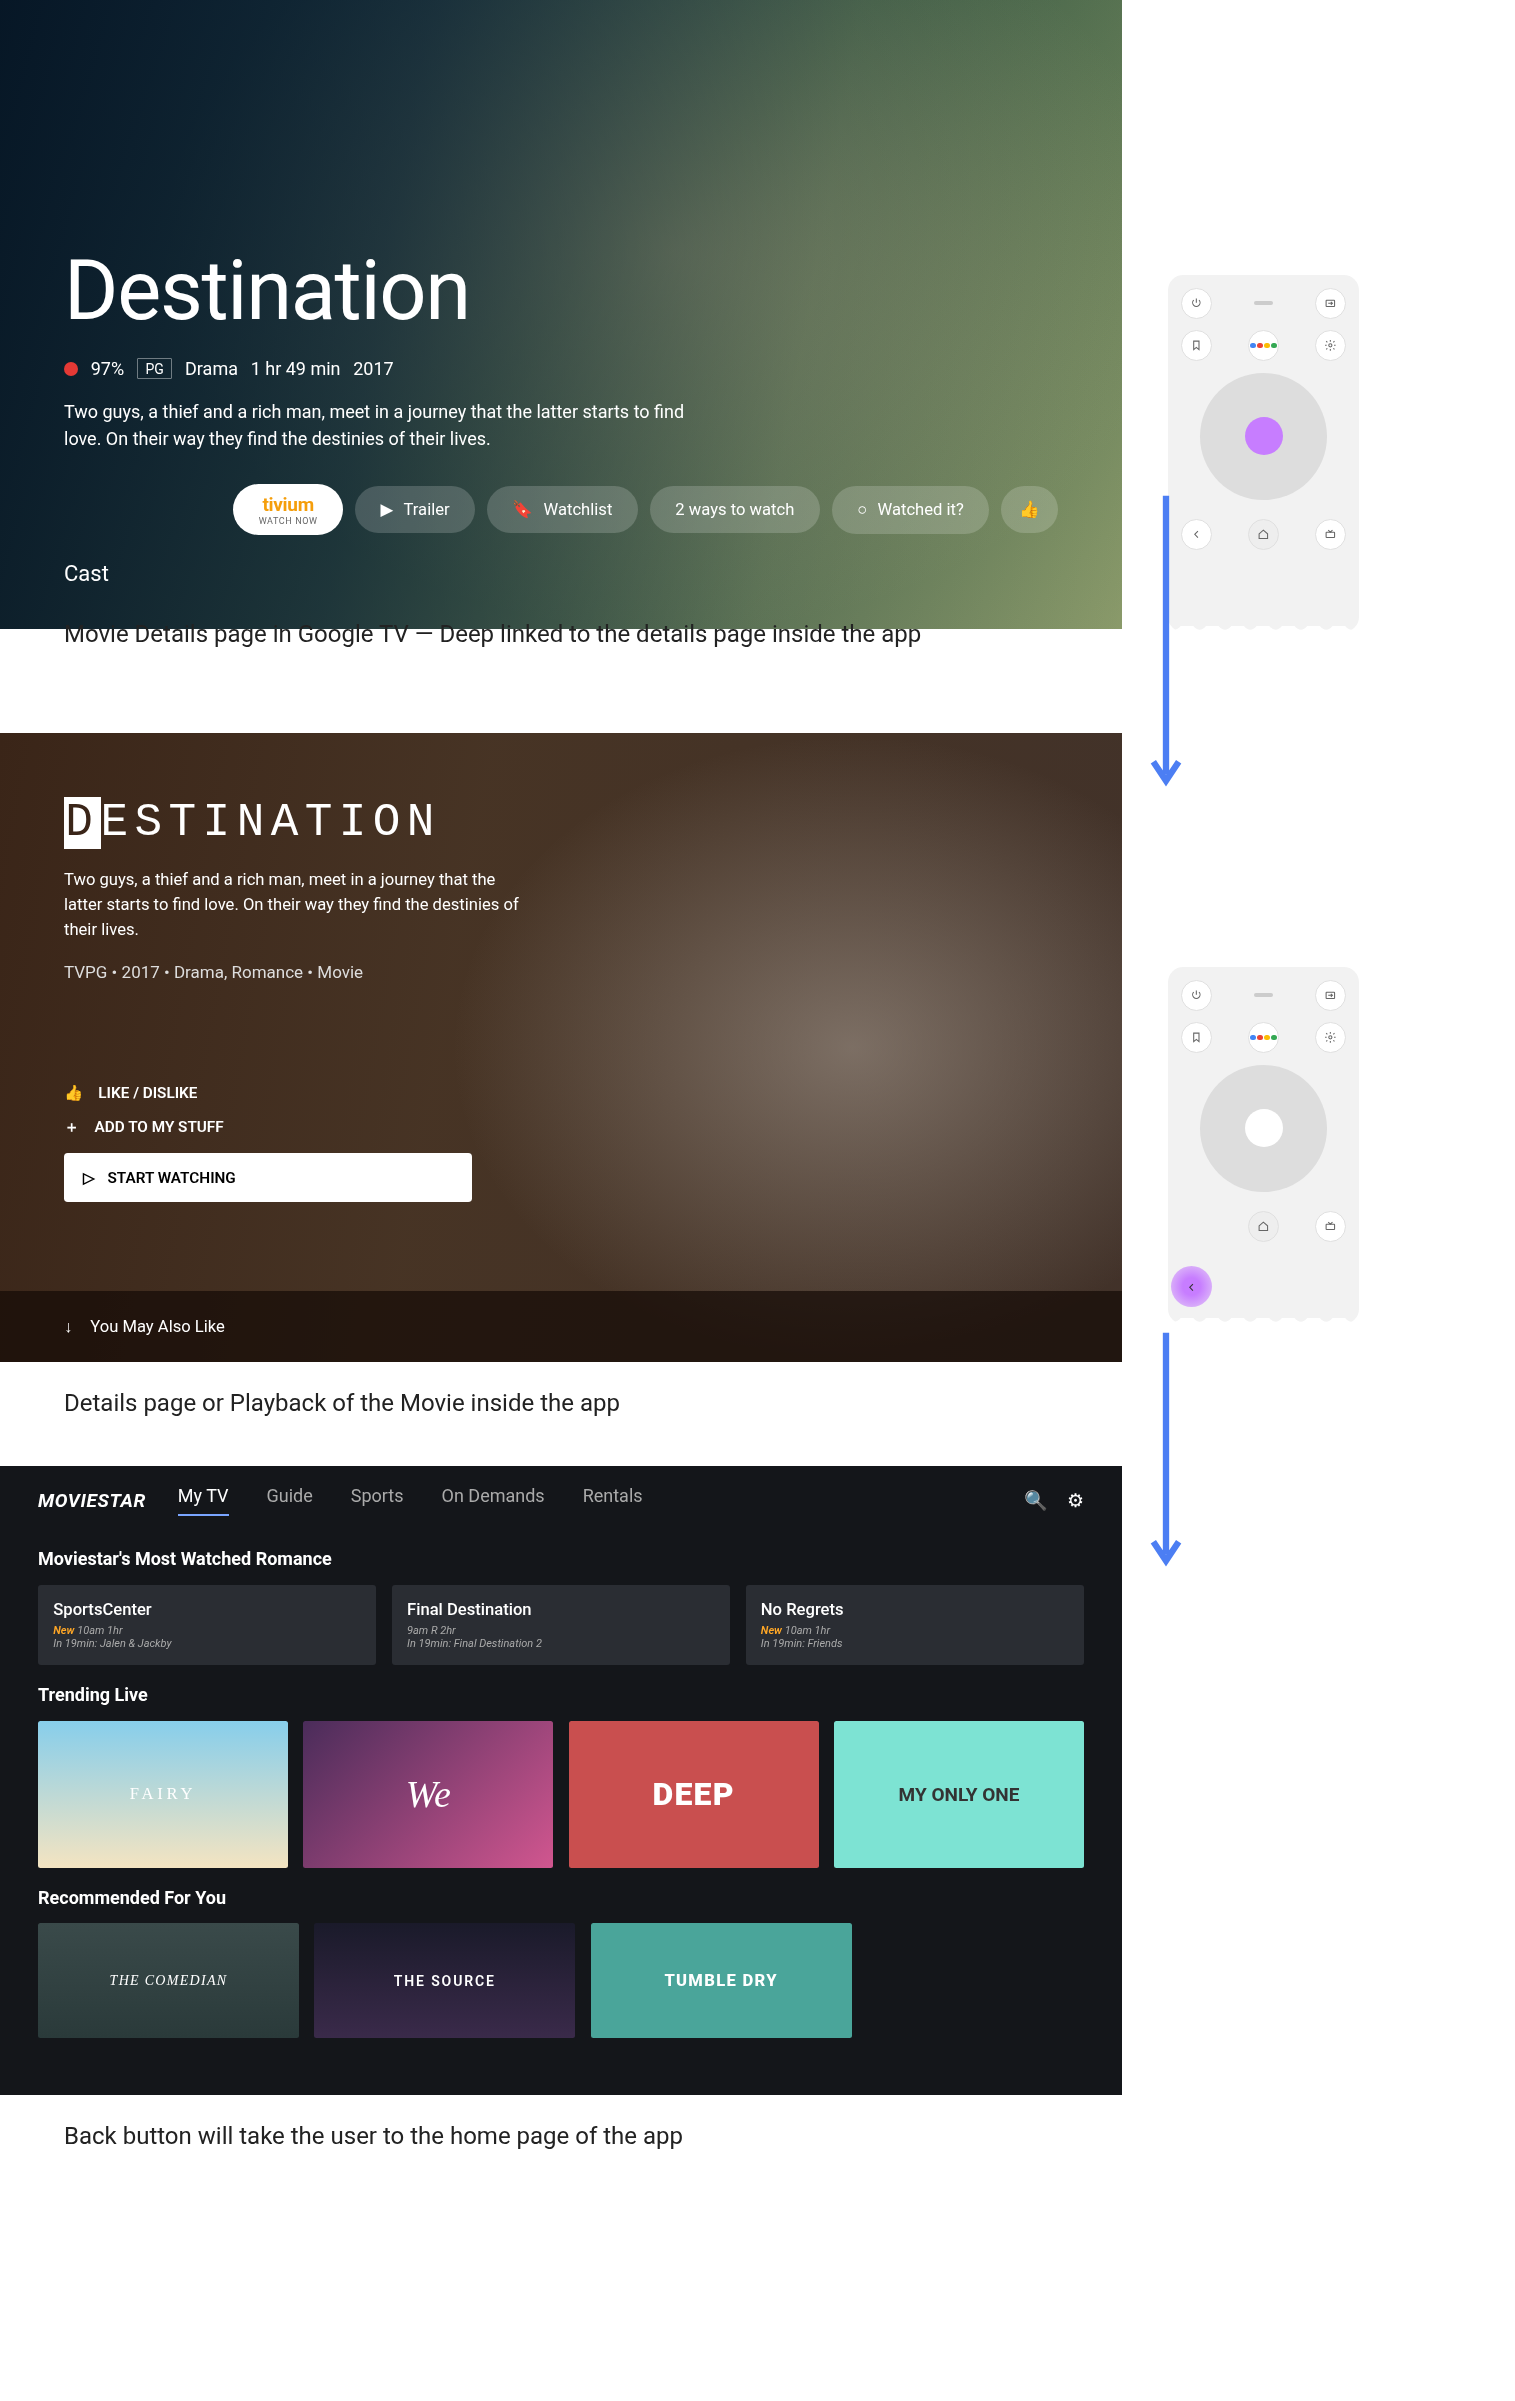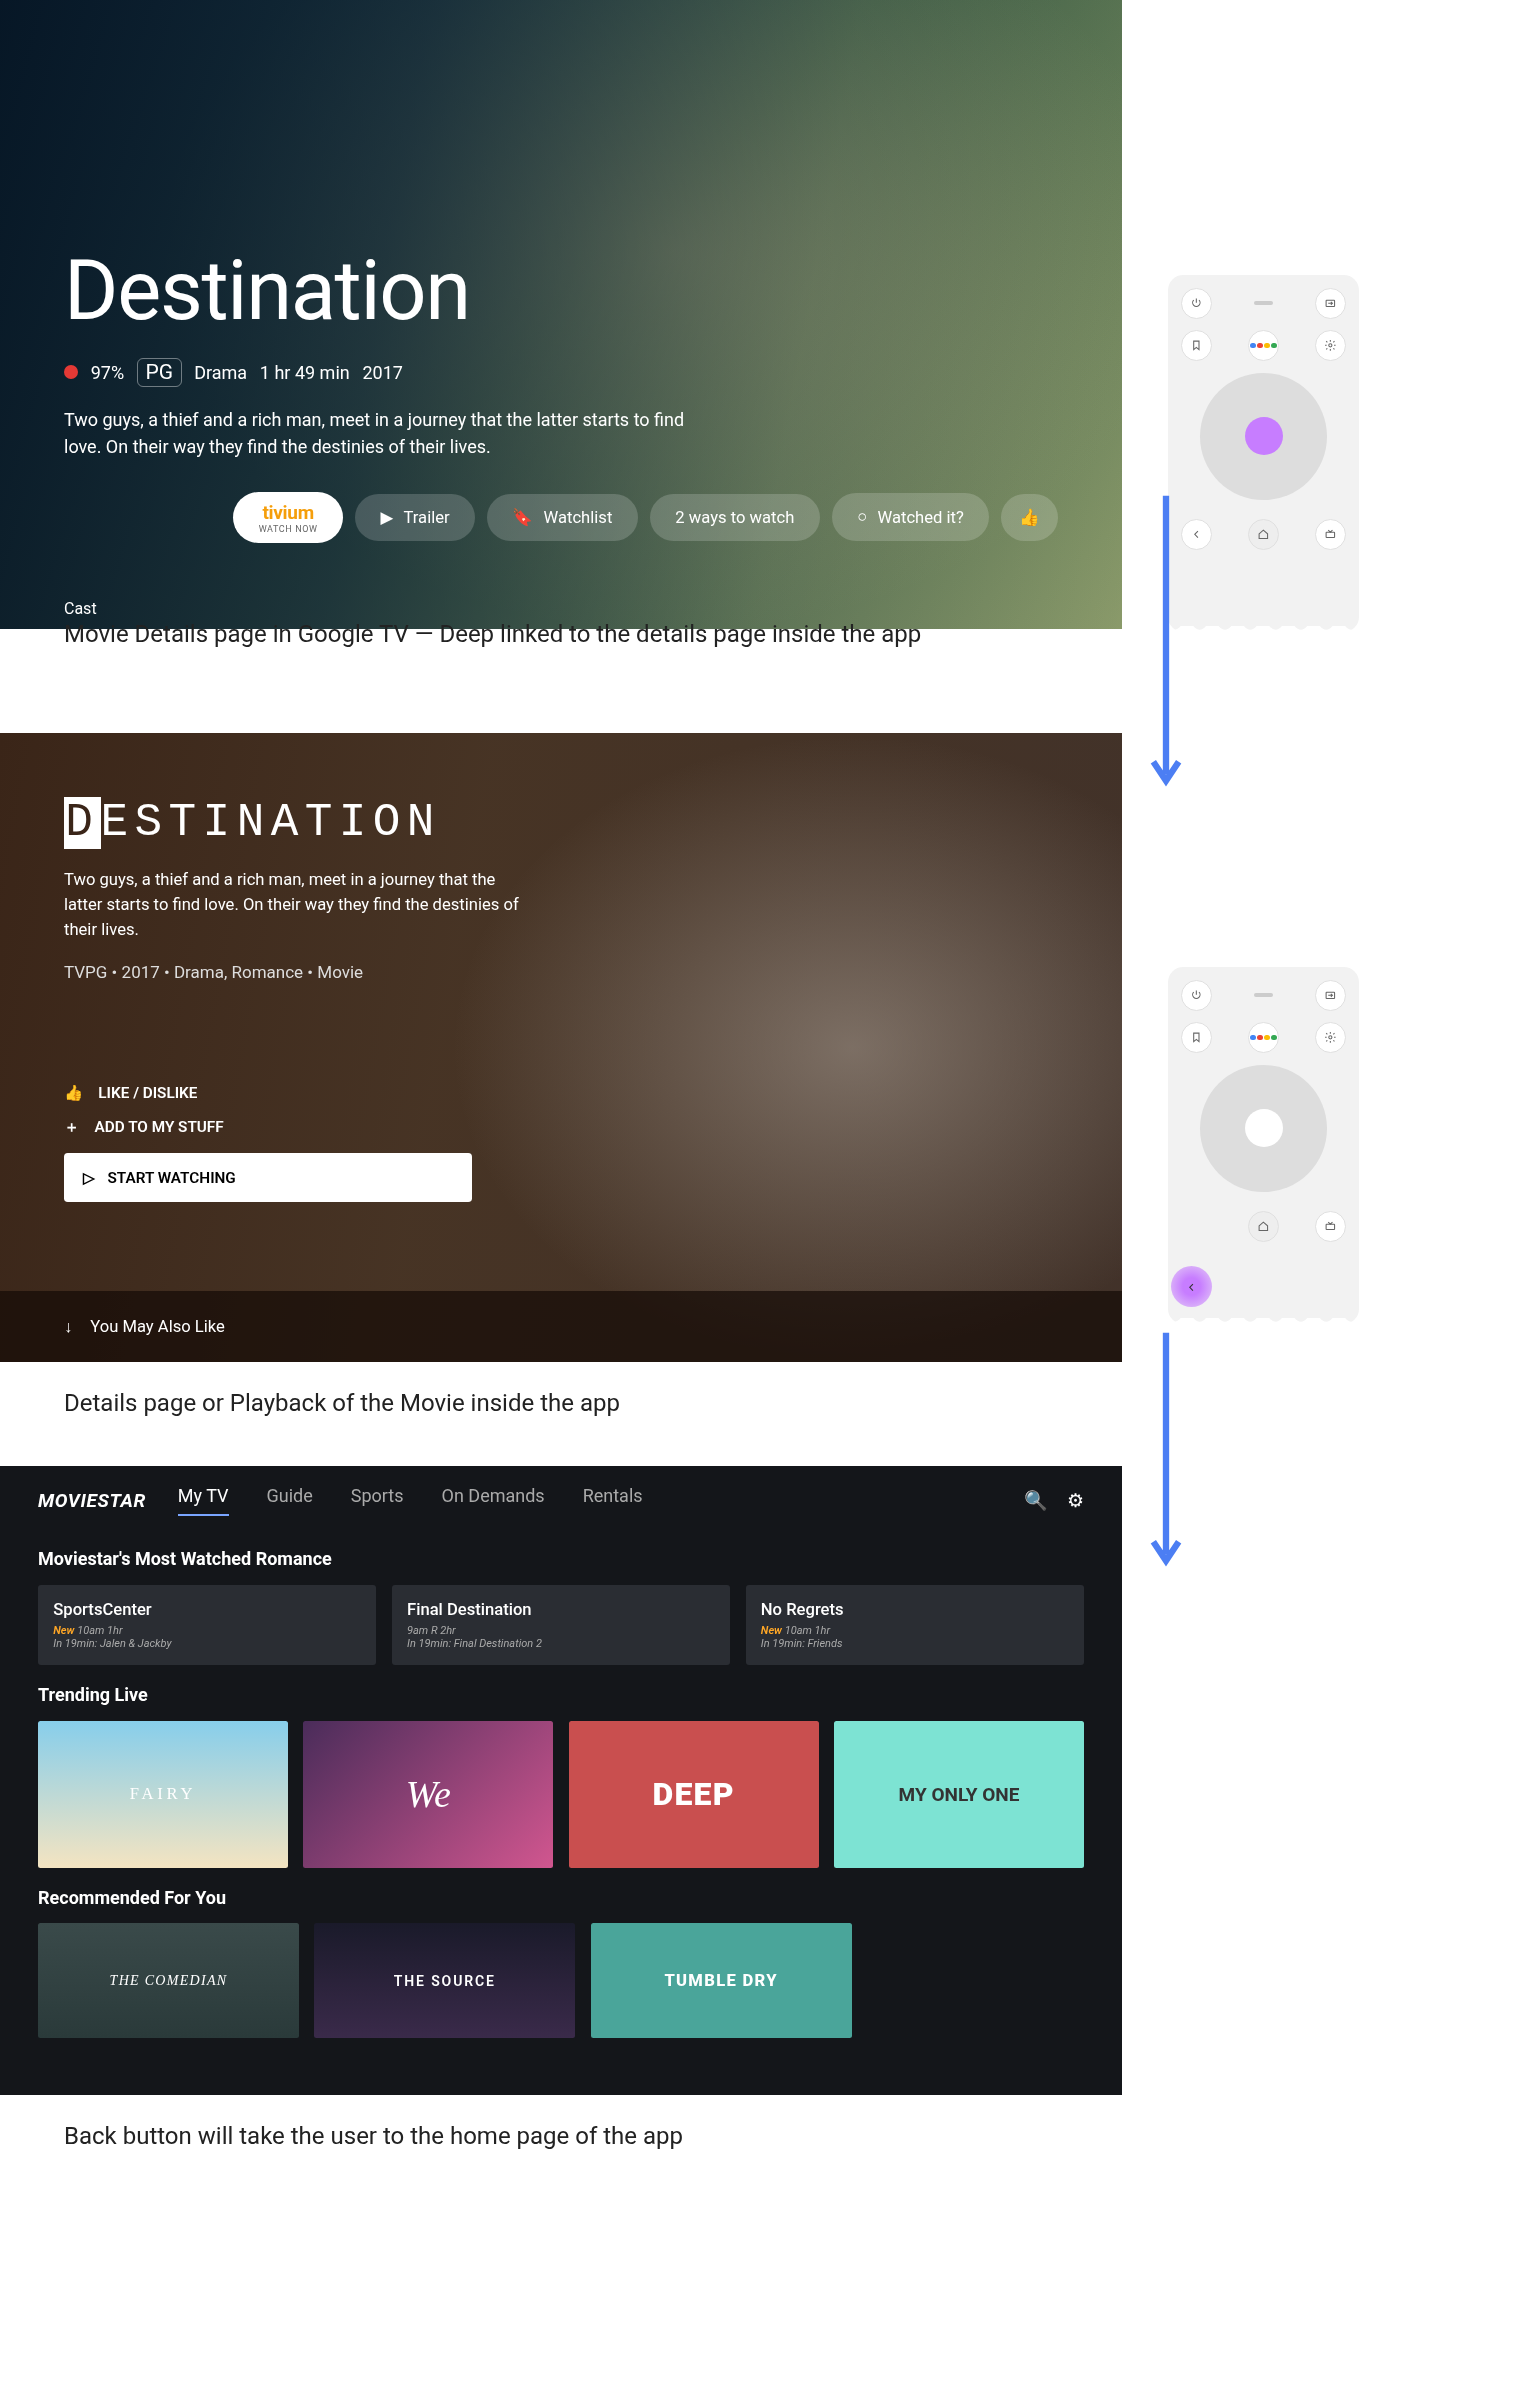--- a/index.html
+++ b/index.html
@@ -8,29 +8,29 @@
 
 
 .screen1 { position: absolute; left: 0; top: 0; width: 1122px; height: 629px; background: linear-gradient(110deg, rgba(10,30,50,0.9) 0%, rgba(30,60,80,0.6) 40%, rgba(80,100,70,0.3) 100%), linear-gradient(135deg, #2a4a5a, #6a8a5a); color: #fff; padding: 0; overflow: hidden; }
 .screen1-bg { position: absolute; inset: 0; background: linear-gradient(135deg, #1a3a4a 0%, #4a6a4a 50%, #8a9a6a 100%); }
 .screen1-bg::after { content:""; position:absolute; inset:0; background: radial-gradient(ellipse 510px 382px at 60% 40%, rgba(200,180,140,0.4), transparent); }
 .screen1-overlay { position: absolute; inset: 0; background: linear-gradient(100deg, rgba(5,20,35,0.92) 0%, rgba(10,30,50,0.7) 35%, rgba(20,40,60,0.2) 70%, transparent 100%); }
 .screen1-content { position: relative; padding: 242px 64px 0 64px; }
 .s1-title { font-size: 83px; font-weight: 400; letter-spacing: -1.3px; }
 .s1-meta { display: flex; align-items: center; gap: 12.7px; margin-top: 19px; font-size: 18px; }
 .dot-red { width: 14px; height: 14px; background: #e53935; border-radius: 50%; }
-.chip-outline { border: 0.6px solid rgba(255,255,255,0.4); padding: 1.3px 7.6px; border-radius: 6px; font-size: 21px; }
+.chip-outline { border: 0.6px solid rgba(255,255,255,0.4); padding: 1.3px 7.6px; border-radius: 1px; font-size: 14px; }
 .s1-desc { margin-top: 19px; font-size: 18px; max-width: 637px; line-height: 1.5; }
 .s1-actions { display: flex; gap: 12px; margin-top: 32px; align-items: center; justify-content: flex-end; }
 .pill { background: rgba(255,255,255,0.18); border-radius: 637px; padding: 14px 25.5px; font-size: 16.6px; display: inline-flex; align-items: center; gap: 10.2px; }
 .pill-white { background: #fff; color: #333; padding: 9px 25.5px; display: flex; flex-direction: column; align-items: center; gap: 0; }
 .pill-white .brand { font-size: 19px; font-weight: 700; color: #f59e0b; letter-spacing: -0.3px; }
 .pill-white .sub { font-size: 9px; color: #666; letter-spacing: 0.6px; }
 .pill-icon { display: inline-flex; }
-.s1-cast { margin-top: 56px; font-size: 16px; }
+.s1-cast { margin-top: 26px; font-size: 22px; }
 .caption { position: absolute; font-size: 24px; color: #222; }
 .caption1 { left: 64px; top: 620px; }
 
 
 .arrow { position: absolute; }
 .arrow svg { display: block; }
 
 
 .remote { position: absolute; width: 191px; height: 357px; background: #f2f2f2; border-radius: 15.3px; padding: 12.7px; }
 .remote-row { display: flex; justify-content: space-between; margin-bottom: 11.5px; }

